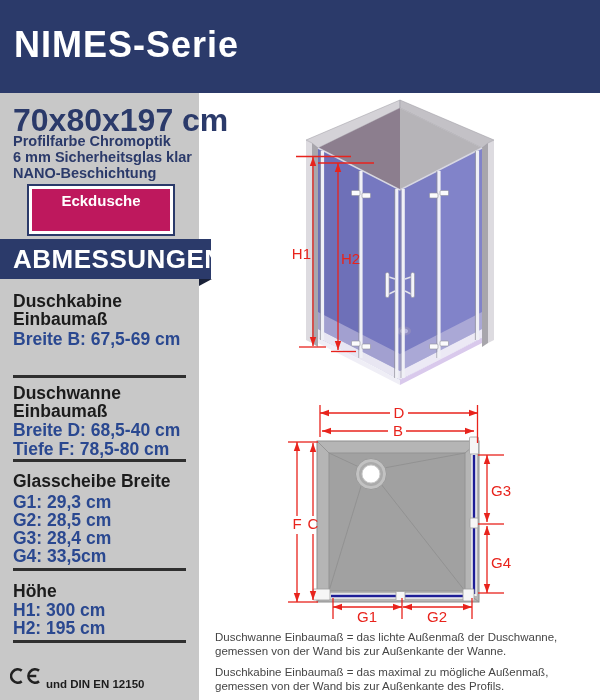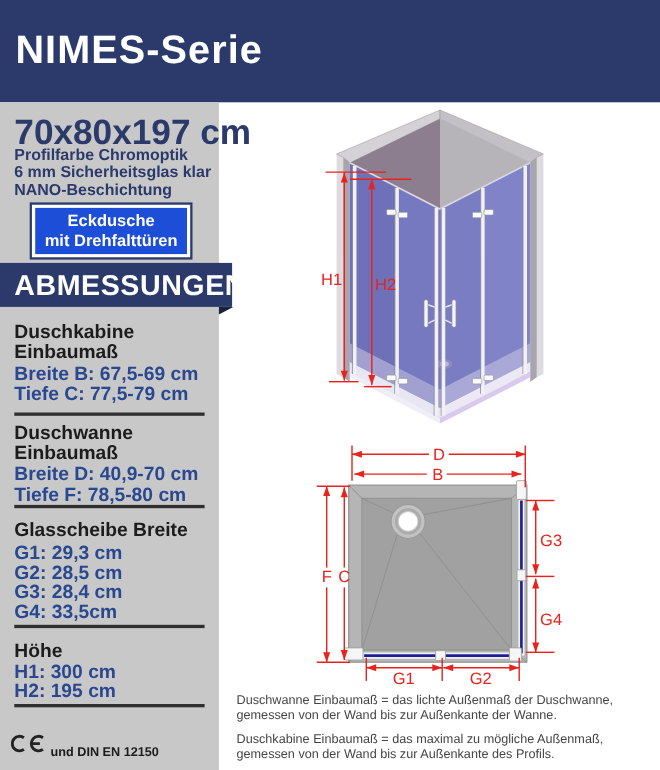--- a/index.html
+++ b/index.html
@@ -6,21 +6,21 @@
   #page{position:relative;width:600px;height:700px;background:#ffffff;overflow:hidden;
         font-family:"Liberation Sans","DejaVu Sans",sans-serif;padding-left:36px;}
   .abs{position:absolute;}
   
   .topbar{left:0;top:0;width:600px;height:93px;background:#2b3a6a;}
   .title{left:14px;top:24px;font-size:36px;font-weight:bold;color:#ffffff;letter-spacing:1px;}
   
   .sidebar{left:0;top:93px;width:199px;height:607px;background:#c8c8c8;}
   .size{left:13px;top:102px;font-size:32px;font-weight:bold;color:#2b3a6a;}
   .feat{left:13px;font-size:14.5px;font-weight:bold;color:#2b3a6a;white-space:nowrap;}
-  .badge{left:29px;top:186px;width:138px;height:40px;background:#1d4ed8;border:3px solid #ffffff;
+  .badge{left:29px;top:186px;width:138px;height:40px;background:#be185d;border:3px solid #ffffff;
          outline:2px solid #2b3a6a;color:#fff;text-align:center;font-weight:bold;font-size:15px;
          line-height:19px;padding-top:2px;}
   .ribbon{left:0;top:239px;width:198px;height:40px;background:#2b3a6a;color:#ffffff;
           font-size:26px;font-weight:bold;line-height:40px;padding-left:13px;letter-spacing:0.5px;}
   .fold{left:199px;top:279px;width:0;height:0;border-top:7px solid #1a2138;border-right:13px solid transparent;}
   .blk{left:13px;font-size:17.5px;font-weight:bold;color:#1c1c1c;white-space:nowrap;}
   .blu{left:13px;font-size:17.5px;font-weight:bold;color:#2a4890;white-space:nowrap;}
   .divider{left:13px;width:173px;height:3px;background:#2f2f2f;}
   .cetext{left:46px;font-size:11.5px;font-weight:bold;color:#1c1c1c;line-height:13px;white-space:nowrap;}
   
@@ -38,35 +38,33 @@
 
   <div class="abs sidebar"></div>
 
   <div class="abs size">70x80x197 cm</div>
   <div class="abs feat" style="top:133px">Profilfarbe Chromoptik</div>
   <div class="abs feat" style="top:149px">6 mm Sicherheitsglas klar</div>
   <div class="abs feat" style="top:165px">NANO-Beschichtung</div>
 
   <div class="abs badge">
     <div>Eckdusche</div>
-    <div>mit Drehfalttüren</div>
   </div>
 
   <div class="abs ribbon">ABMESSUNGEN:</div>
   <div class="abs fold"></div>
 
   <div class="abs blk" style="top:291px">Duschkabine</div>
   <div class="abs blk" style="top:309px">Einbaumaß</div>
   <div class="abs blu" style="top:329px">Breite B: 67,5-69 cm</div>
-  <div class="abs blu" style="top:348px">Tiefe C: 77,5-79 cm</div>
   <div class="abs divider" style="top:375px"></div>
 
   <div class="abs blk" style="top:383px">Duschwanne</div>
   <div class="abs blk" style="top:401px">Einbaumaß</div>
-  <div class="abs blu" style="top:420px">Breite D: 40,9-70 cm</div>
+  <div class="abs blu" style="top:420px">Breite D: 68,5-40 cm</div>
   <div class="abs blu" style="top:439px">Tiefe F: 78,5-80 cm</div>
   <div class="abs divider" style="top:459px"></div>
 
   <div class="abs blk" style="top:471px">Glasscheibe Breite</div>
   <div class="abs blu" style="top:492px">G1: 29,3 cm</div>
   <div class="abs blu" style="top:510px">G2: 28,5 cm</div>
   <div class="abs blu" style="top:528px">G3: 28,4 cm</div>
   <div class="abs blu" style="top:546px">G4: 33,5cm</div>
   <div class="abs divider" style="top:568px"></div>
 

